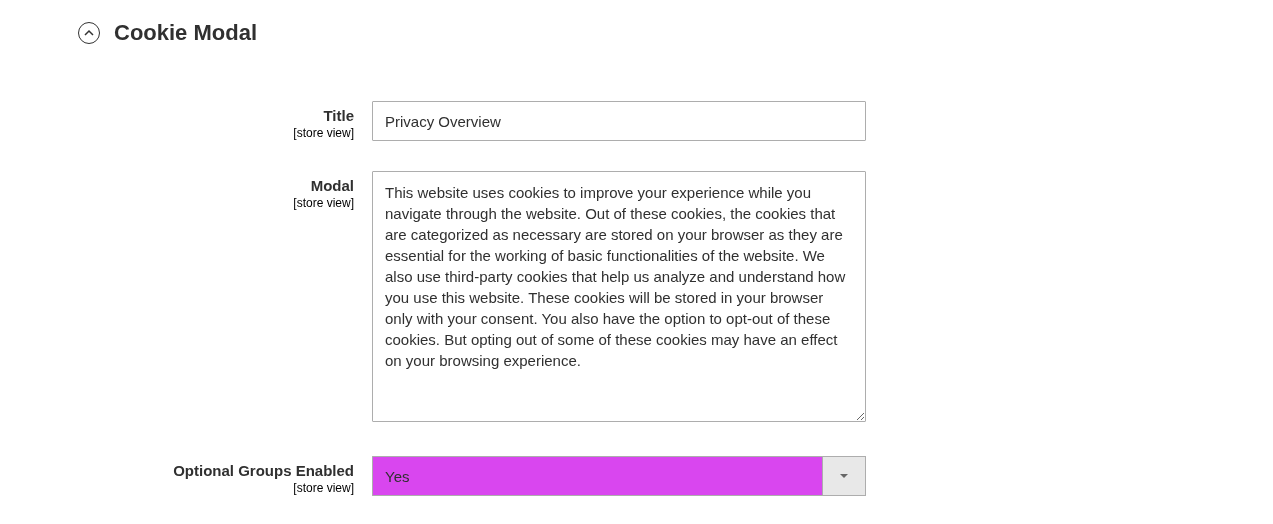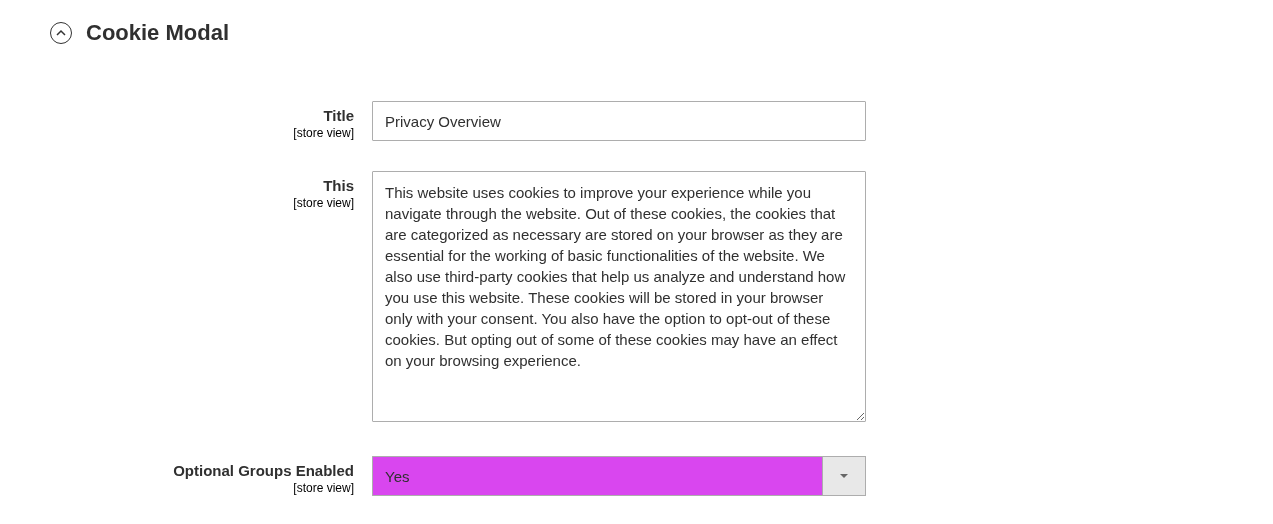--- a/index.html
+++ b/index.html
@@ -10,21 +10,21 @@
     body {
       font-family: 'Helvetica Neue', Helvetica, Arial, sans-serif;
       background: #ffffff;
       width: 1273px;
       height: 524px;
       padding: 20px 0 0 0;
     }
     .section-header {
       display: flex;
       align-items: center;
-      padding-left: 50px;
+      padding-left: 78px;
       margin-bottom: 55px;
       cursor: pointer;
     }
     .section-header-icon {
       width: 22px;
       height: 22px;
       border: 1.5px solid #333;
       border-radius: 50%;
       display: flex;
       align-items: center;
@@ -141,21 +141,21 @@
     <span class="field-label">Title</span>
     <span class="field-scope">[store view]</span>
   </div>
   <div class="input-col">
     <input type="text" class="text-input" value="Privacy Overview" style="">
   </div>
 </div>
 
 <div class="form-row">
   <div class="label-col">
-    <span class="field-label">This</span>
+    <span class="field-label">Modal</span>
     <span class="field-scope">[store view]</span>
   </div>
   <div class="input-col">
     <textarea class="textarea-input" style="">This website uses cookies to improve your experience while you navigate through the website. Out of these cookies, the cookies that are categorized as necessary are stored on your browser as they are essential for the working of basic functionalities of the website. We also use third-party cookies that help us analyze and understand how you use this website. These cookies will be stored in your browser only with your consent. You also have the option to opt-out of these cookies. But opting out of some of these cookies may have an effect on your browsing experience.</textarea>
   </div>
 </div>
 
 <div class="form-row">
   <div class="label-col">
     <span class="field-label">Optional Groups Enabled</span>

